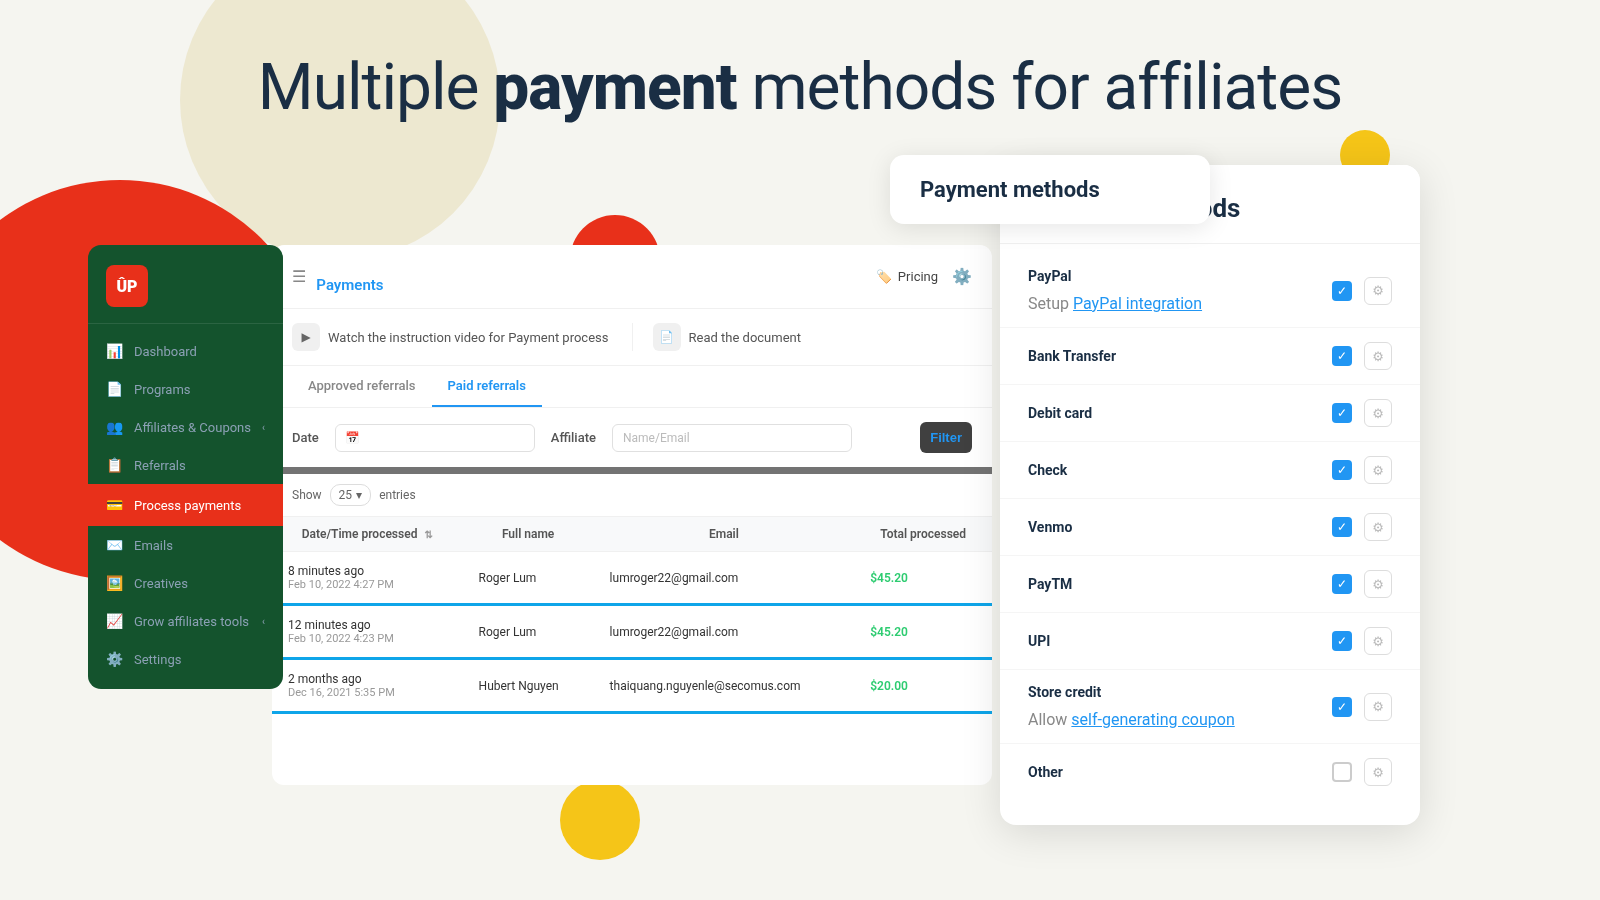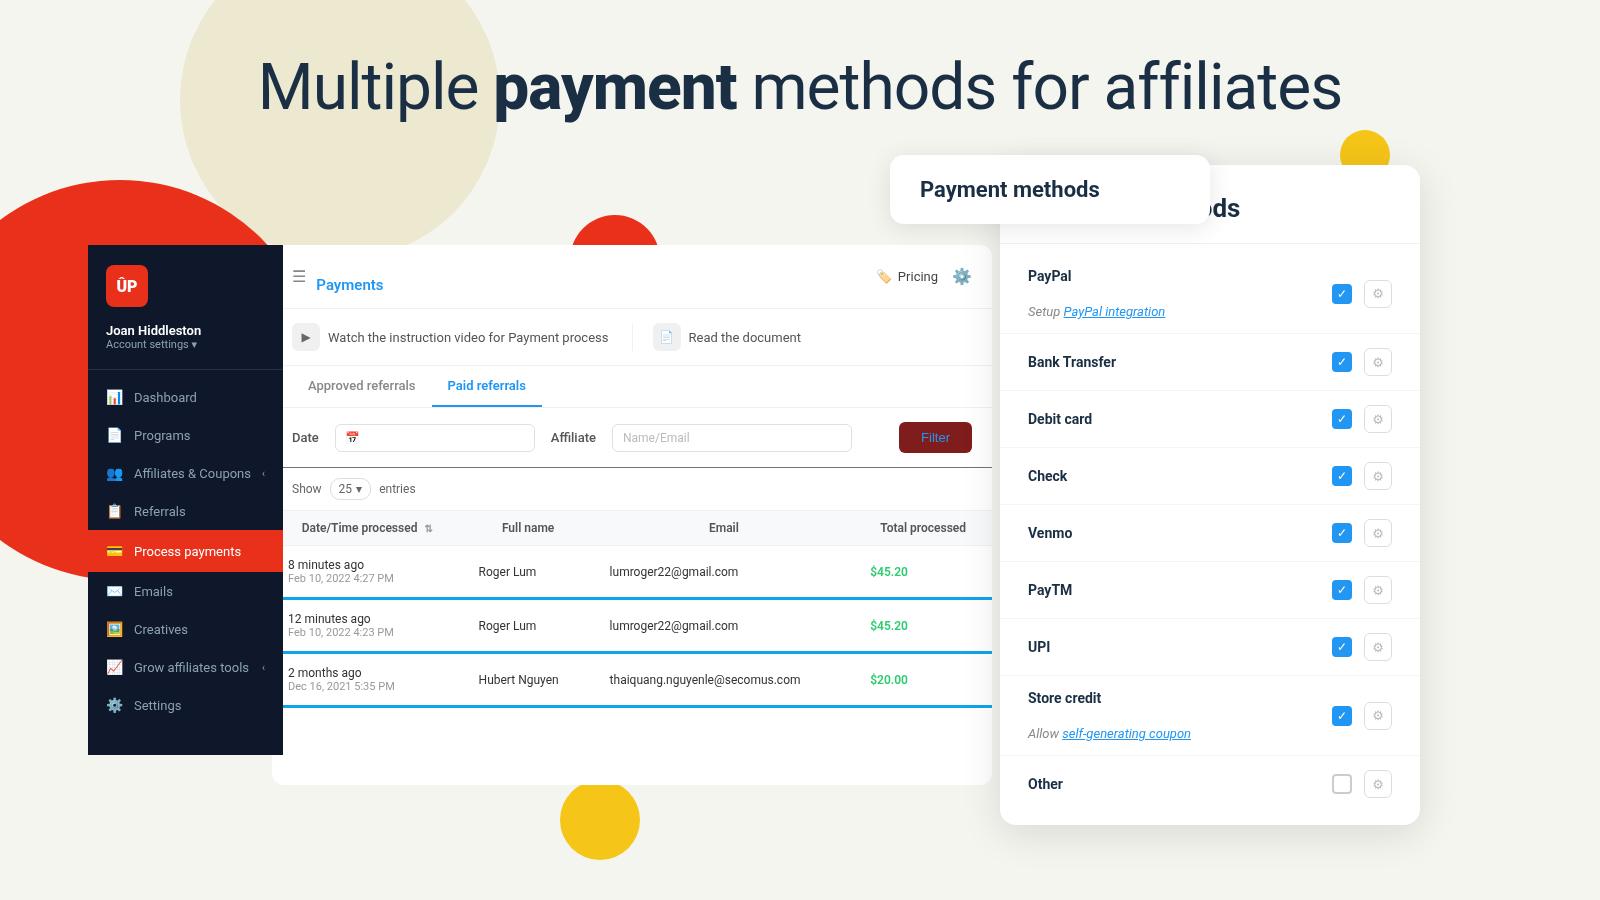--- a/index.html
+++ b/index.html
@@ -82,23 +82,23 @@
     .hero-heading h1 strong {
       font-weight: 800;
     }
 
     
     .sidebar {
       position: absolute;
       top: 245px;
       left: 88px;
       width: 195px;
-      height: 510px;
-      background: #0f172a;
-      border-radius: 0;
+      height: 444px;
+      background: #14532d;
+      border-radius: 13px;
       z-index: 5;
       padding: 20px 0 10px 0;
       overflow: hidden;
     }
     .sidebar-logo {
       display: flex;
       align-items: center;
       padding: 0 18px 16px 18px;
       gap: 10px;
     }
@@ -268,21 +268,21 @@
       border-bottom-color: #2196f3;
       font-weight: 600;
     }
 
     
     .filter-row {
       display: flex;
       align-items: center;
       padding: 14px 20px;
       gap: 16px;
-      border-bottom: 1px solid #737373;
+      border-bottom: 7px solid #737373;
     }
     .filter-label {
       font-size: 13px;
       color: #555;
       font-weight: 500;
     }
     .date-input {
       display: flex;
       align-items: center;
       gap: 6px;
@@ -300,27 +300,27 @@
       gap: 6px;
       border: 1px solid #e0e0e0;
       border-radius: 6px;
       padding: 6px 10px;
       font-size: 12px;
       color: #888;
       flex: 1;
       max-width: 240px;
     }
     .filter-btn {
-      background: #7f1d1d;
+      background: #404040;
       color: #2196f3;
       border: none;
-      padding: 8px 22px;
+      padding: 8px 10px;
       border-radius: 6px;
       font-size: 13px;
-      font-weight: 400;
+      font-weight: 700;
       cursor: pointer;
       margin-left: auto;
     }
 
     
     .show-row {
       display: flex;
       align-items: center;
       gap: 8px;
       padding: 10px 20px;
@@ -425,24 +425,23 @@
     }
     .pm-info {
       flex: 1;
     }
     .pm-name {
       font-size: 14px;
       font-weight: 700;
       color: #1a2e44;
     }
     .pm-sub {
-      font-size: 13px;
+      font-size: 16px;
       color: #888;
-      margin-top: 20px;
-      font-style: italic;
+      margin-top: 10px;
     }
     .pm-sub a {
       color: #2196f3;
       text-decoration: underline;
     }
     .pm-checkbox {
       width: 20px;
       height: 20px;
       background: #2196f3;
       border-radius: 4px;
@@ -502,24 +501,20 @@
   <h1>
     <span>Multiple </span><strong>payment</strong><span> methods for affiliates</span>
   </h1>
 </div>
 
 <div class="sidebar">
   <div class="sidebar-logo">
     <div class="sidebar-logo-box">
       <span>ÛP</span>
     </div>
-  </div>
-  <div class="sidebar-user">
-    <div class="sidebar-user-name">Joan Hiddleston</div>
-    <div class="sidebar-user-account">Account settings ▾</div>
   </div>
   <div class="sidebar-divider"></div>
 
   <div class="sidebar-item">
     <span class="icon">📊</span>
     <span>Dashboard</span>
   </div>
   <div class="sidebar-item">
     <span class="icon">📄</span>
     <span>Programs</span>

